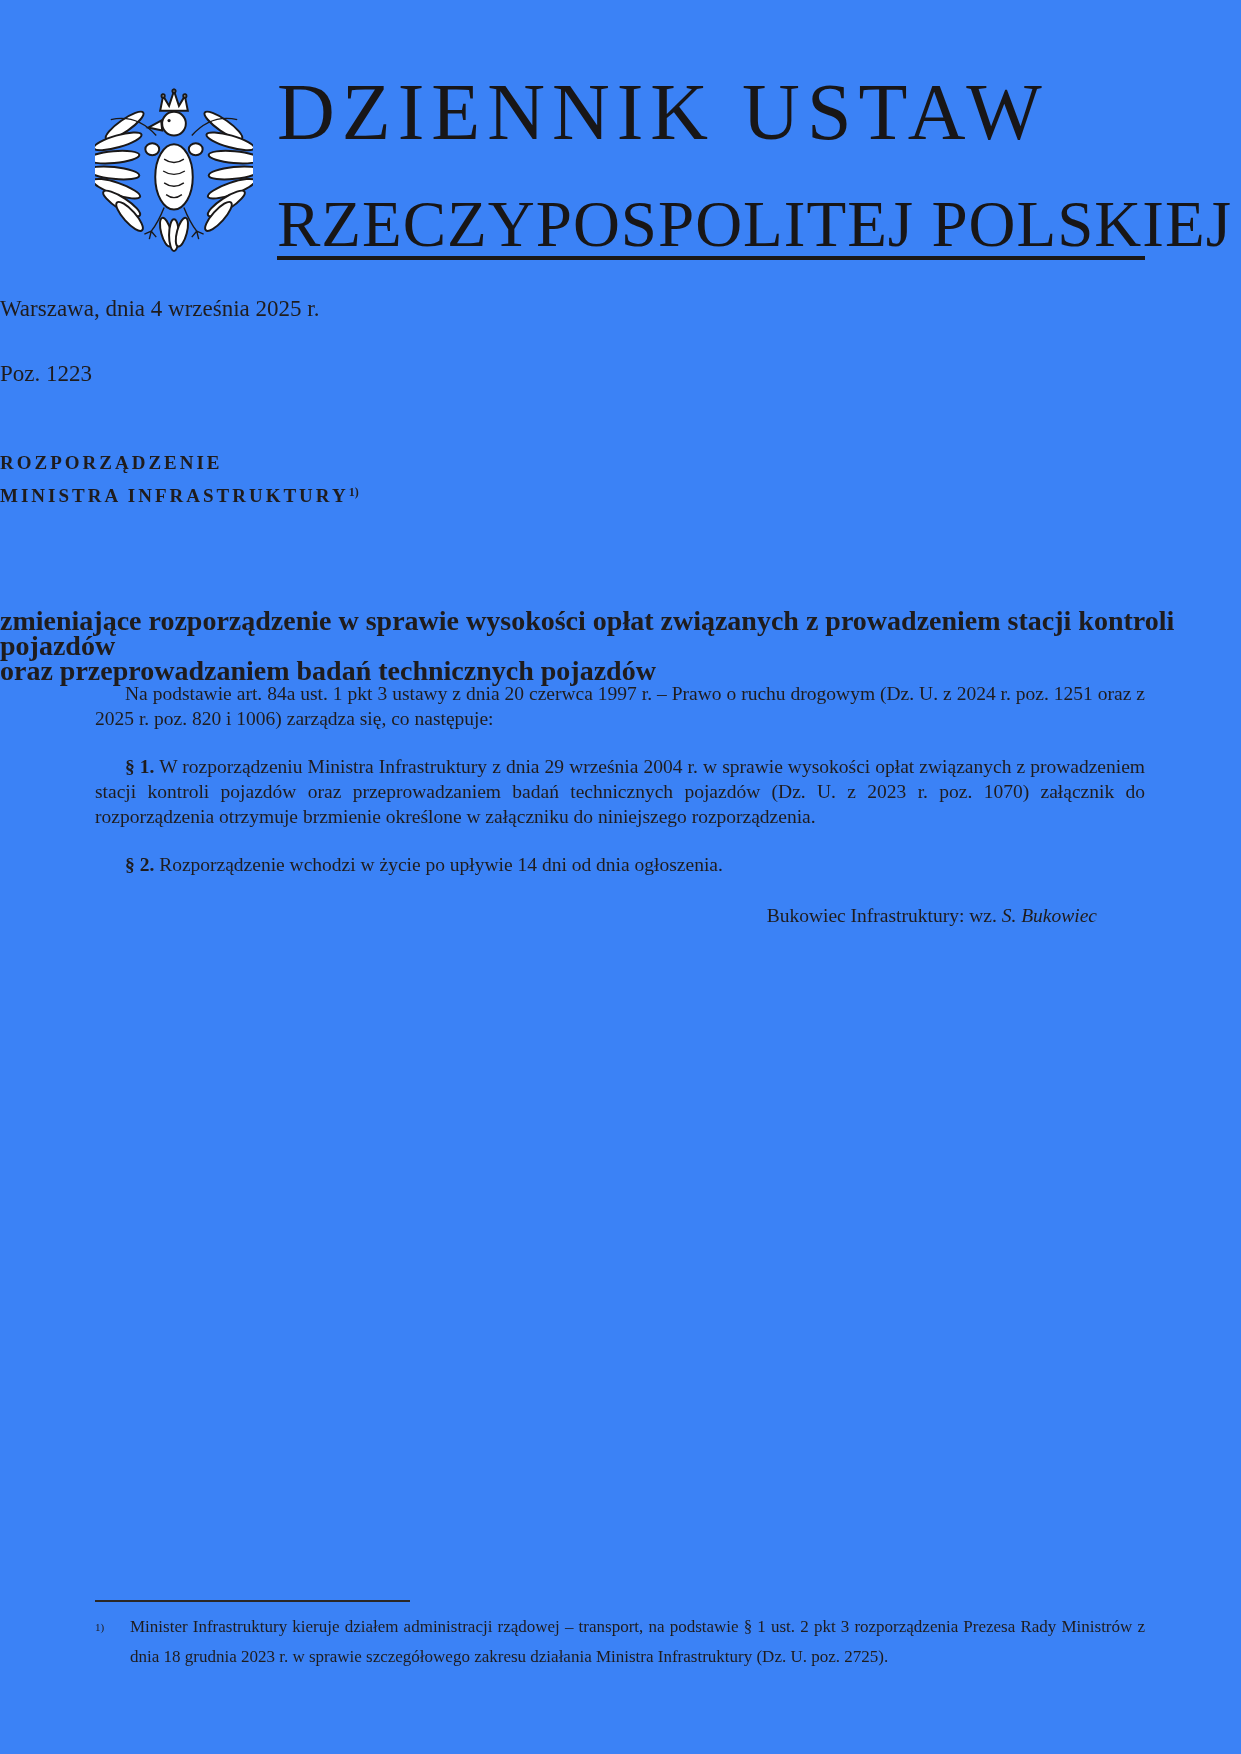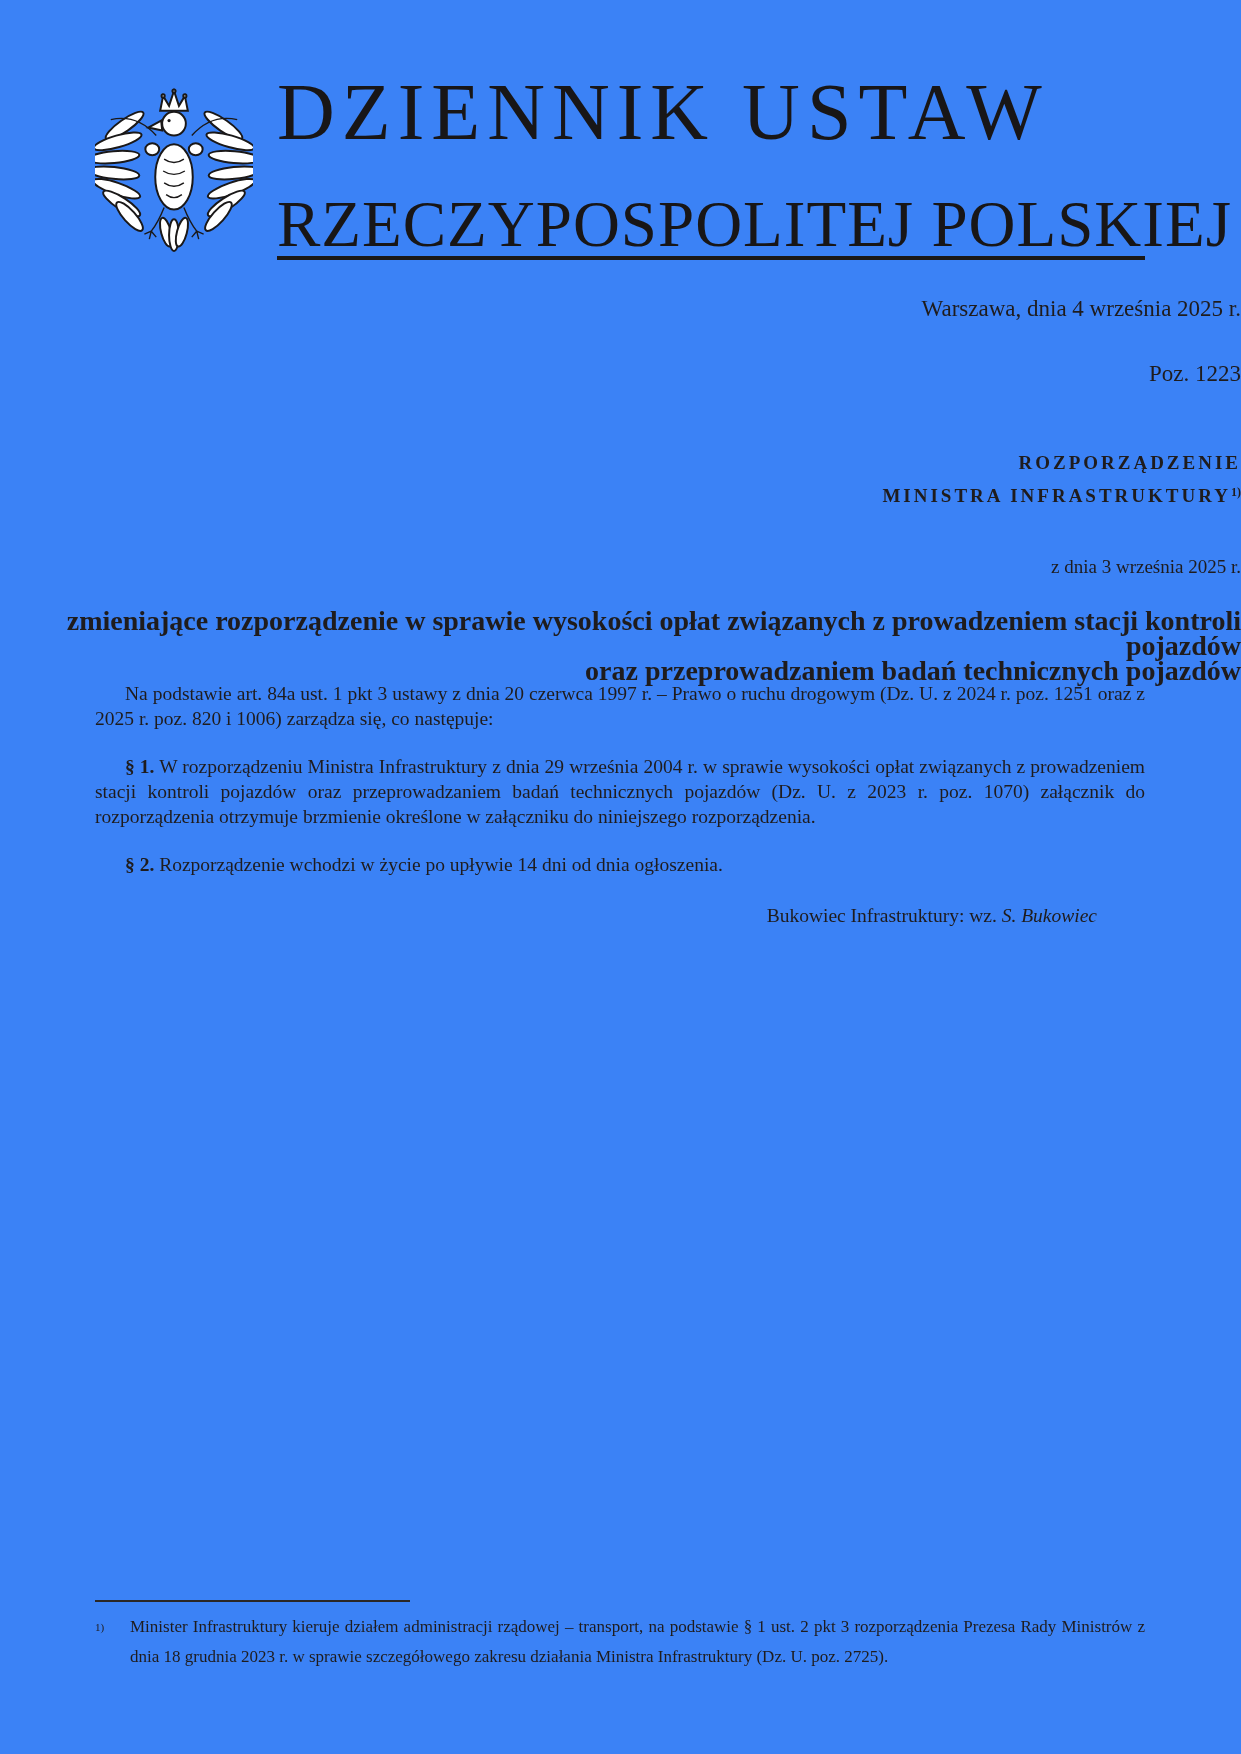--- a/index.html
+++ b/index.html
@@ -24,21 +24,21 @@
   .mast-title2 {
     margin-top: 40px;
     font-size: 65px; line-height: 1; letter-spacing: 1px;
     white-space: nowrap; color:#181617;
   }
   .mast-rule {
     position:absolute; left:277px; top:256px; width:868px; height:4px;
     background:#1a1818;
   }
   
-  .cline { position:absolute; left:0; width:1241px; text-align:right; }
+  .cline { position:absolute; left:0; width:1241px; text-align:left; }
   .dateline    { top:296px; font-size:23px; }
   .poz         { top:361px; font-size:23px; }
   .act-type    { top:452px; font-size:19px; font-weight:bold; letter-spacing:3px; }
   .act-issuer  { top:485px; font-size:19px; font-weight:bold; letter-spacing:3px; }
   .act-issuer sup { font-size:12px; letter-spacing:0; vertical-align:6px; }
   .act-date    { top:556px; font-size:19px; }
   .subject     { top:608px; font-size:28px; font-weight:bold; line-height:25px; }
   
   .body-text {
     position:absolute; left:95px; top:681px; width:1050px;
@@ -129,21 +129,20 @@
       <div class="mast-title2">RZECZYPOSPOLITEJ POLSKIEJ</div>
     </div>
   </div>
   <div class="mast-rule"></div>
 
   <div class="cline dateline">Warszawa, dnia 4 września 2025 r.</div>
   <div class="cline poz">Poz. 1223</div>
 
   <div class="cline act-type">ROZPORZĄDZENIE</div>
   <div class="cline act-issuer"><span>MINISTRA INFRASTRUKTURY</span><sup>1)</sup></div>
-  <div class="cline act-date">z dnia 3 września 2025 r.</div>
 
   <div class="cline subject">
     <div>zmieniające rozporządzenie w sprawie wysokości opłat związanych z prowadzeniem stacji kontroli pojazdów</div>
     <div>oraz przeprowadzaniem badań technicznych pojazdów</div>
   </div>
 
   <div class="body-text">
     <p>Na podstawie art. 84a ust. 1 pkt 3 ustawy z dnia 20 czerwca 1997 r. – Prawo o ruchu drogowym (Dz. U. z 2024 r. poz. 1251 oraz z 2025 r. poz. 820 i 1006) zarządza się, co następuje:</p>
     <p><span class="par-label">§ 1.</span><span> W rozporządzeniu Ministra Infrastruktury z dnia 29 września 2004 r. w sprawie wysokości opłat związanych z prowadzeniem stacji kontroli pojazdów oraz przeprowadzaniem badań technicznych pojazdów (Dz. U. z 2023 r. poz. 1070) załącznik do rozporządzenia otrzymuje brzmienie określone w załączniku do niniejszego rozporządzenia.</span></p>
     <p><span class="par-label">§ 2.</span><span> Rozporządzenie wchodzi w życie po upływie 14 dni od dnia ogłoszenia.</span></p>

